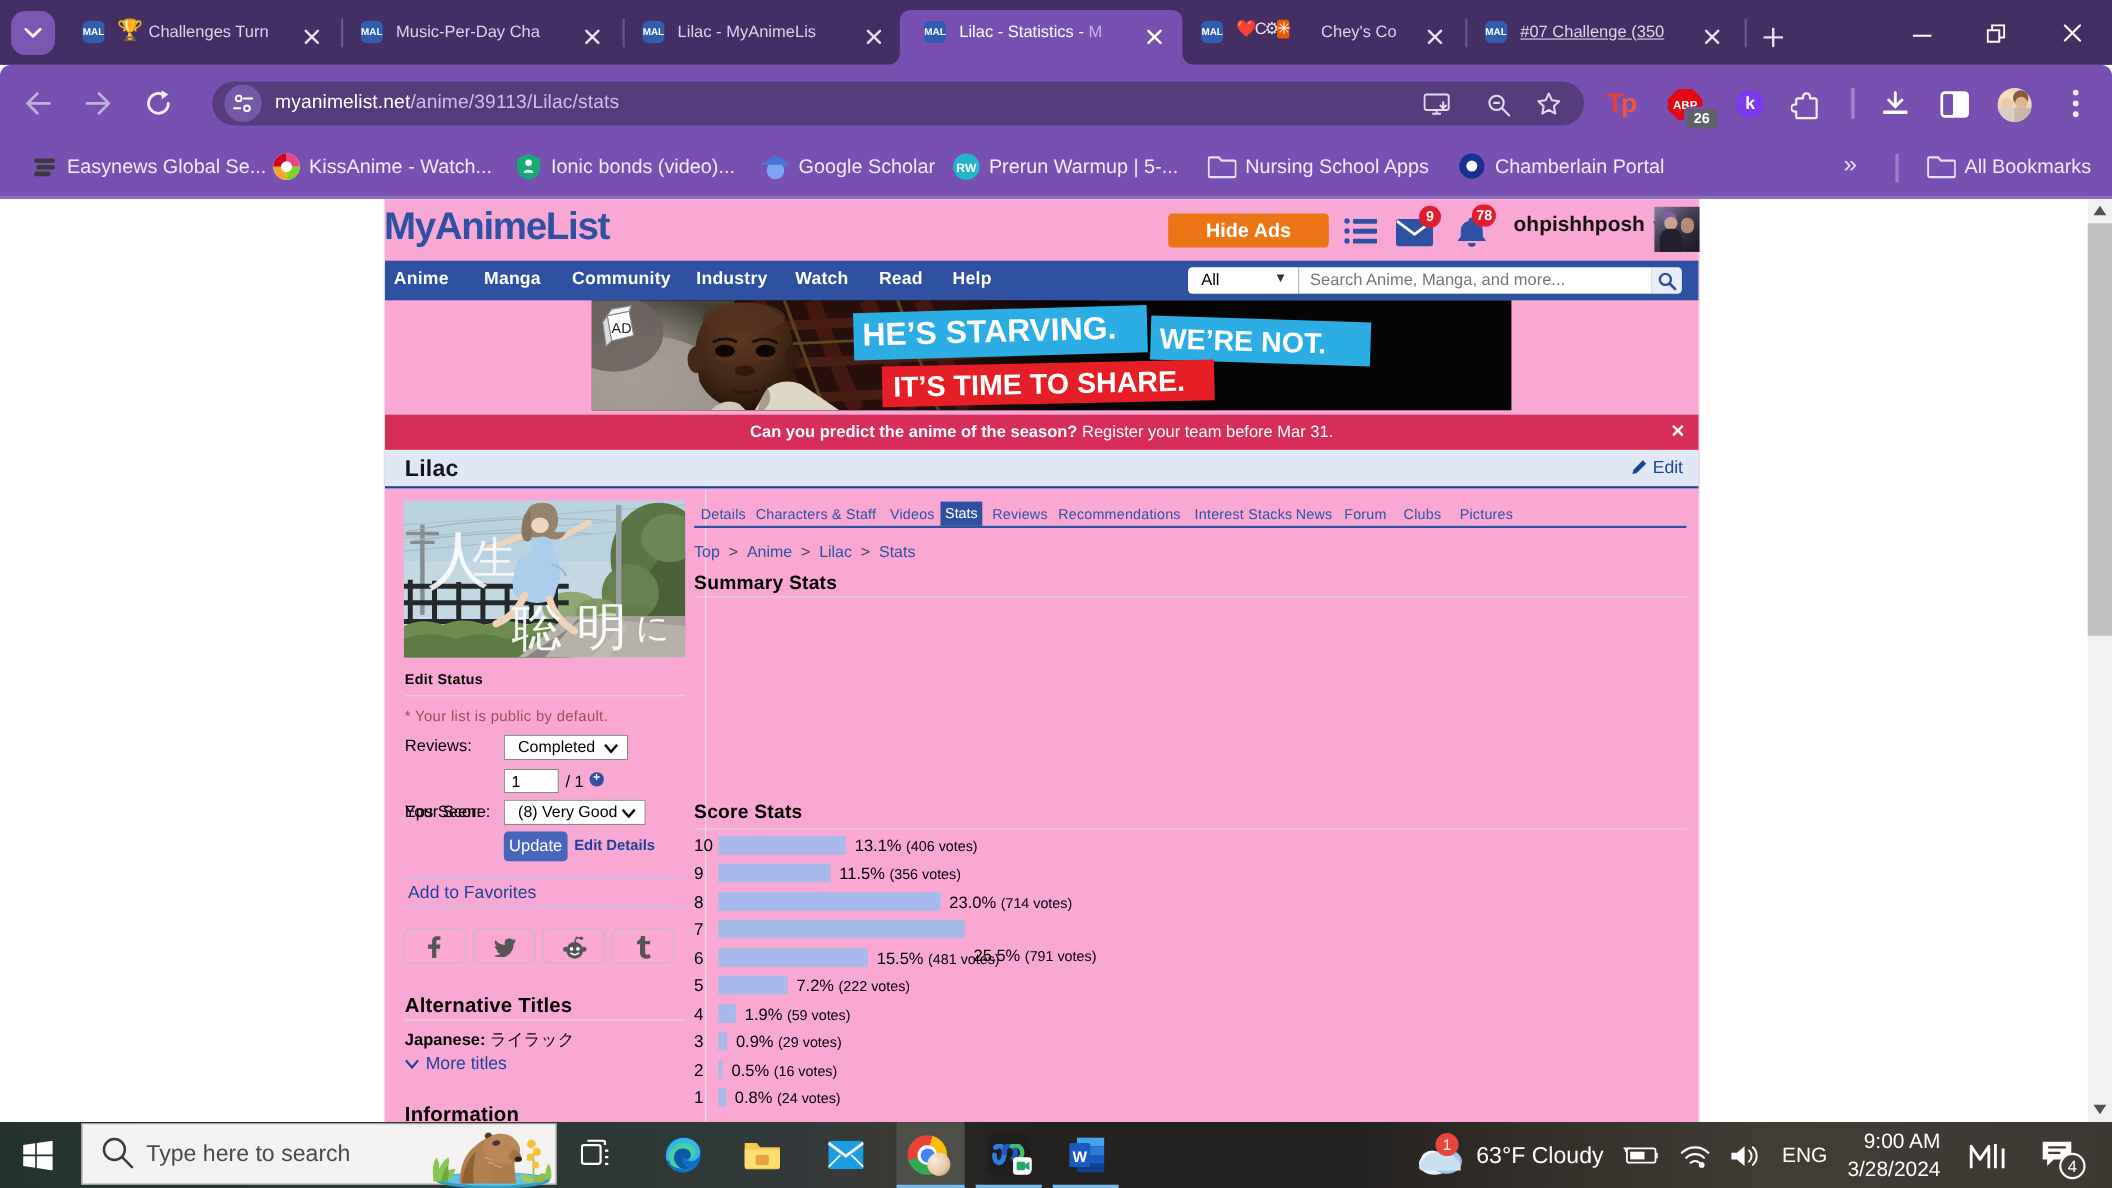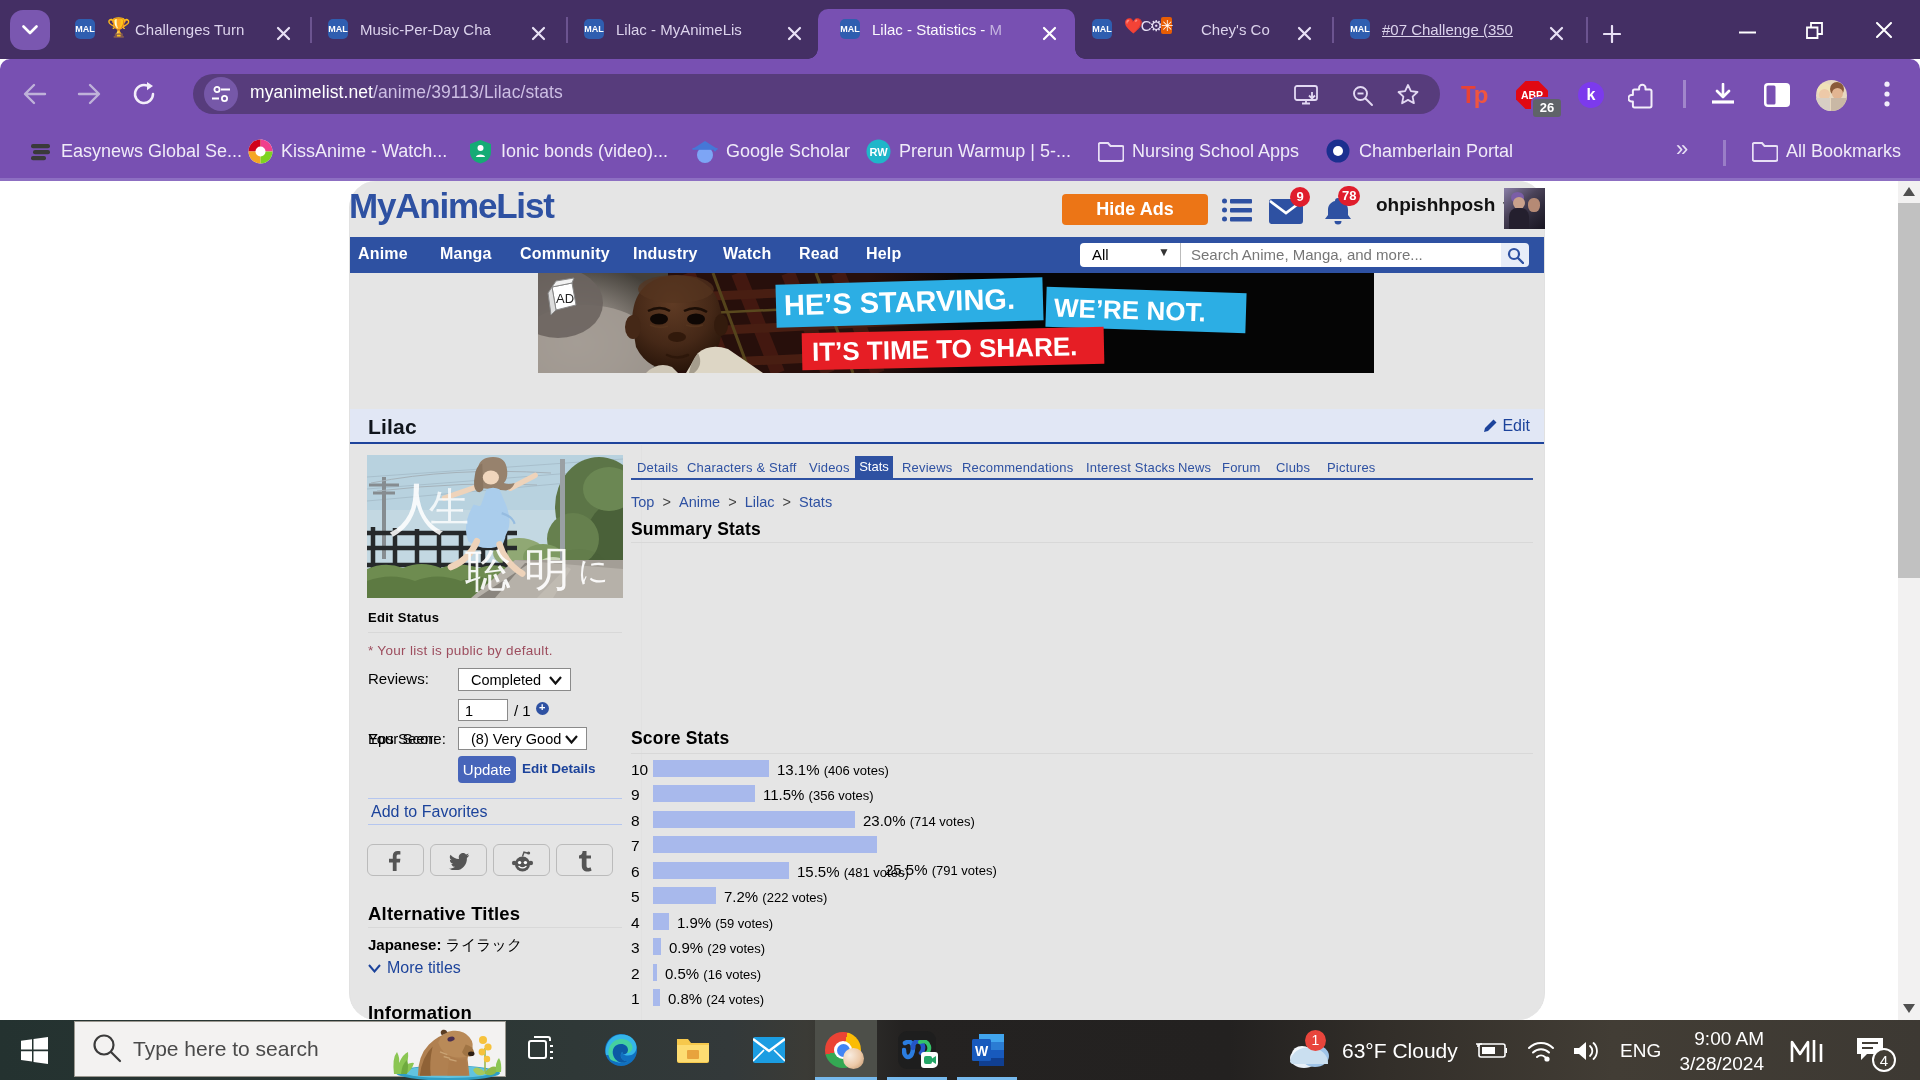--- a/index.html
+++ b/index.html
@@ -20,21 +20,21 @@
 
 
 #addrbar { position:absolute; left:193px; top:15px; width:1247px; height:40px; border-radius:20px; background:#573c7c; }
 
 
 .bm { position:absolute; top:136px; height:30px; display:flex; align-items:center; gap:8px; color:#f0ebf8; font-size:18px; white-space:nowrap; }
 
 
 #page { position:absolute; left:0; top:181px; width:1898px; height:839px; background:#fff; }
 #scrollbar { position:absolute; left:1898px; top:181px; width:22px; height:839px; background:#f2f1f1; }
-#content { position:absolute; left:349px; top:181px; width:1196px; height:839px; background:#e5e5e5; border-left:1px solid #e1e1e1; border-right:1px solid #e1e1e1;border-radius:27px; }
+#content { position:absolute; left:349px; top:181px; width:1196px; height:839px; background:#f9a8d4; border-left:1px solid #e1e1e1; border-right:1px solid #e1e1e1; }
 #malnav { position:absolute; left:0; top:56px; width:1194px; height:36px; background:#2e51a2; }
 #malnav .nv { color:#fff; font-weight:bold; font-size:16px; letter-spacing:.2px; }
 
 #redbanner { position:absolute; left:0; top:196px; width:1194px; height:32px; background:#d62d59; color:#fff; font-size:15px; text-align:center; line-height:32px; }
 #h1bar { position:absolute; left:0; top:228px; width:1194px; height:35px; background:#e1e7f5; border-bottom:2px solid #1d439b; }
 
 
 .sb-h { font-weight:bold; font-size:13px; color:#000; letter-spacing:.3px; }
 .hr-gray { background:#d8d8d8; height:1px; }
 .hr-blue { background:#b5c6ef; height:1px; }
@@ -379,20 +379,23 @@
         </svg>
 
       <div class="abs" style="left:238px; top:8px; width:267px; height:43px; background:#2caee4; transform:rotate(-1.6deg);"></div>
       <div class="abs" style="left:246px; top:13px; font-size:29px; font-weight:bold; color:#fff; transform:rotate(-1.6deg); letter-spacing:0;">HE’S STARVING.</div>
       <div class="abs" style="left:508px; top:17px; width:200px; height:40px; background:#2caee4; transform:rotate(1.8deg);"></div>
       <div class="abs" style="left:516px; top:22px; font-size:26px; font-weight:bold; color:#fff; transform:rotate(1.8deg);">WE’RE NOT.</div>
       <div class="abs" style="left:264px; top:57px; width:302px; height:37px; background:#e61e25; transform:rotate(-1.2deg);"></div>
       <div class="abs" style="left:274px; top:61px; font-size:26px; font-weight:bold; color:#fff; transform:rotate(-1.2deg);">IT’S TIME TO SHARE.</div>
     </div>
 
+    <div id="redbanner"><b>Can you predict the anime of the season?</b> Register your team before Mar 31.
+      <span style="position:absolute; right:12px; top:0; font-size:16px; font-weight:bold;">✕</span>
+    </div>
     <div id="h1bar">
       <div class="abs" style="left:18px; top:6px; font-size:21px; font-weight:bold; color:#10151c; letter-spacing:.2px;">Lilac</div>
       <div class="abs" style="right:14px; top:8px; font-size:16px; color:#1c439b;"><svg width="15" height="15" viewBox="0 0 15 15" style="vertical-align:-2px;">
             <path d="M10.5 1.5 L13.5 4.5 L5 13 L1 14 L2 10 Z" fill="#1c439b"></path>
           </svg> Edit</div>
     </div>
 
     <div class="abs" style="left:17px; top:274px; width:256px; height:143px; overflow:hidden;" id="cover">
       <svg width="256" height="143" viewBox="0 0 256 143">
         <rect width="256" height="143" fill="#c3d8e2"></rect>

